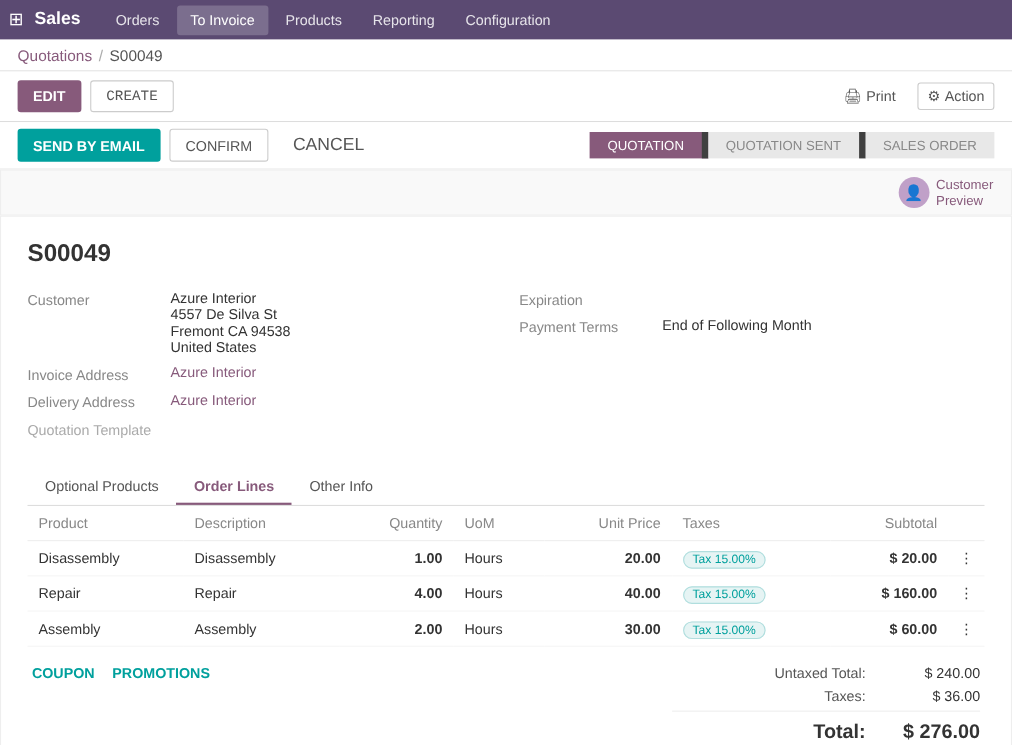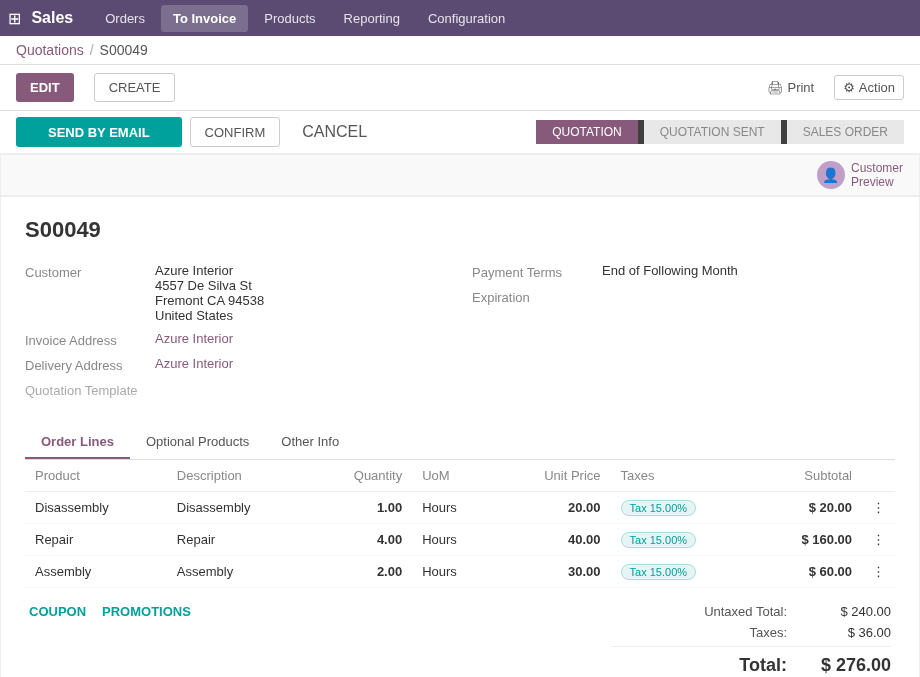--- a/index.html
+++ b/index.html
@@ -28,21 +28,21 @@
       display: flex;
       gap: 4px;
     }
     .top-nav .nav-item {
       color: rgba(255,255,255,0.85);
       padding: 6px 12px;
       cursor: pointer;
       border-radius: 3px;
       font-size: 13px;
     }
-    .top-nav .nav-item.active { background: rgba(255,255,255,0.2); color: white; font-weight: bold; }
+    .top-nav .nav-item.active { background: rgba(255,255,255,0.2); color: white; }
 
     
     .secondary-bar {
       background: white;
       border-bottom: 1px solid #ddd;
       padding: 6px 16px;
       display: flex;
       align-items: center;
     }
     .breadcrumb {
@@ -57,41 +57,42 @@
 
     
     .action-bar {
       background: white;
       border-bottom: 1px solid #ddd;
       padding: 8px 16px;
       display: flex;
       align-items: center;
       justify-content: space-between;
     }
-    .action-bar-left { display: flex; gap: 20px; }
+    .action-bar-left { display: flex; gap: 8px; }
     .action-bar-right { display: flex; gap: 12px; align-items: center; }
 
     .btn-edit {
       background: #875a7b;
       color: white;
       border: none;
       padding: 6px 14px;
       border-radius: 3px;
       cursor: pointer;
       font-size: 13px;
       font-weight: bold;
     }
     .btn-create {
       background: white;
       color: #555;
       border: 1px solid #ccc;
       padding: 6px 14px;
       border-radius: 3px;
       cursor: pointer;
       font-size: 13px;
+      font-family: Liberation Mono, monospace;
     }
     .btn-print, .btn-action {
       background: white;
       color: #555;
       border: none;
       padding: 4px 8px;
       cursor: pointer;
       font-size: 13px;
       display: flex;
       align-items: center;
@@ -106,21 +107,21 @@
       padding: 6px 16px;
       display: flex;
       align-items: center;
       justify-content: space-between;
     }
     .status-bar-left { display: flex; gap: 8px; }
     .btn-send {
       background: #00a09d;
       color: white;
       border: none;
-      padding: 6px 32px;
+      padding: 6px 14px;
       border-radius: 3px;
       cursor: pointer;
       font-size: 13px;
       font-weight: bold;
     }
     .btn-confirm {
       background: white;
       color: #555;
       border: 1px solid #ccc;
       padding: 6px 14px;
@@ -413,33 +414,33 @@
         <span class="form-label">Delivery Address</span>
         <span class="form-value link">Azure Interior</span>
       </div>
       <div class="form-row">
         <span class="form-label muted" style="color:#aaa;">Quotation Template</span>
       </div>
     </div>
 
     <div class="form-right">
       <div class="form-row">
+        <span class="form-label">Expiration</span>
+        <span class="form-value"></span>
+      </div>
+      <div class="form-row">
         <span class="form-label">Payment Terms</span>
         <span class="form-value">End of Following Month</span>
       </div>
-      <div class="form-row">
-        <span class="form-label">Expiration</span>
-        <span class="form-value"></span>
-      </div>
     </div>
   </div>
 
   <div class="tabs">
+    <div class="tab">Optional Products</div>
     <div class="tab active">Order Lines</div>
-    <div class="tab">Optional Products</div>
     <div class="tab">Other Info</div>
   </div>
 
   <table class="order-table">
     <thead>
       <tr>
         <th>Product</th>
         <th>Description</th>
         <th class="right">Quantity</th>
         <th>UoM</th>

